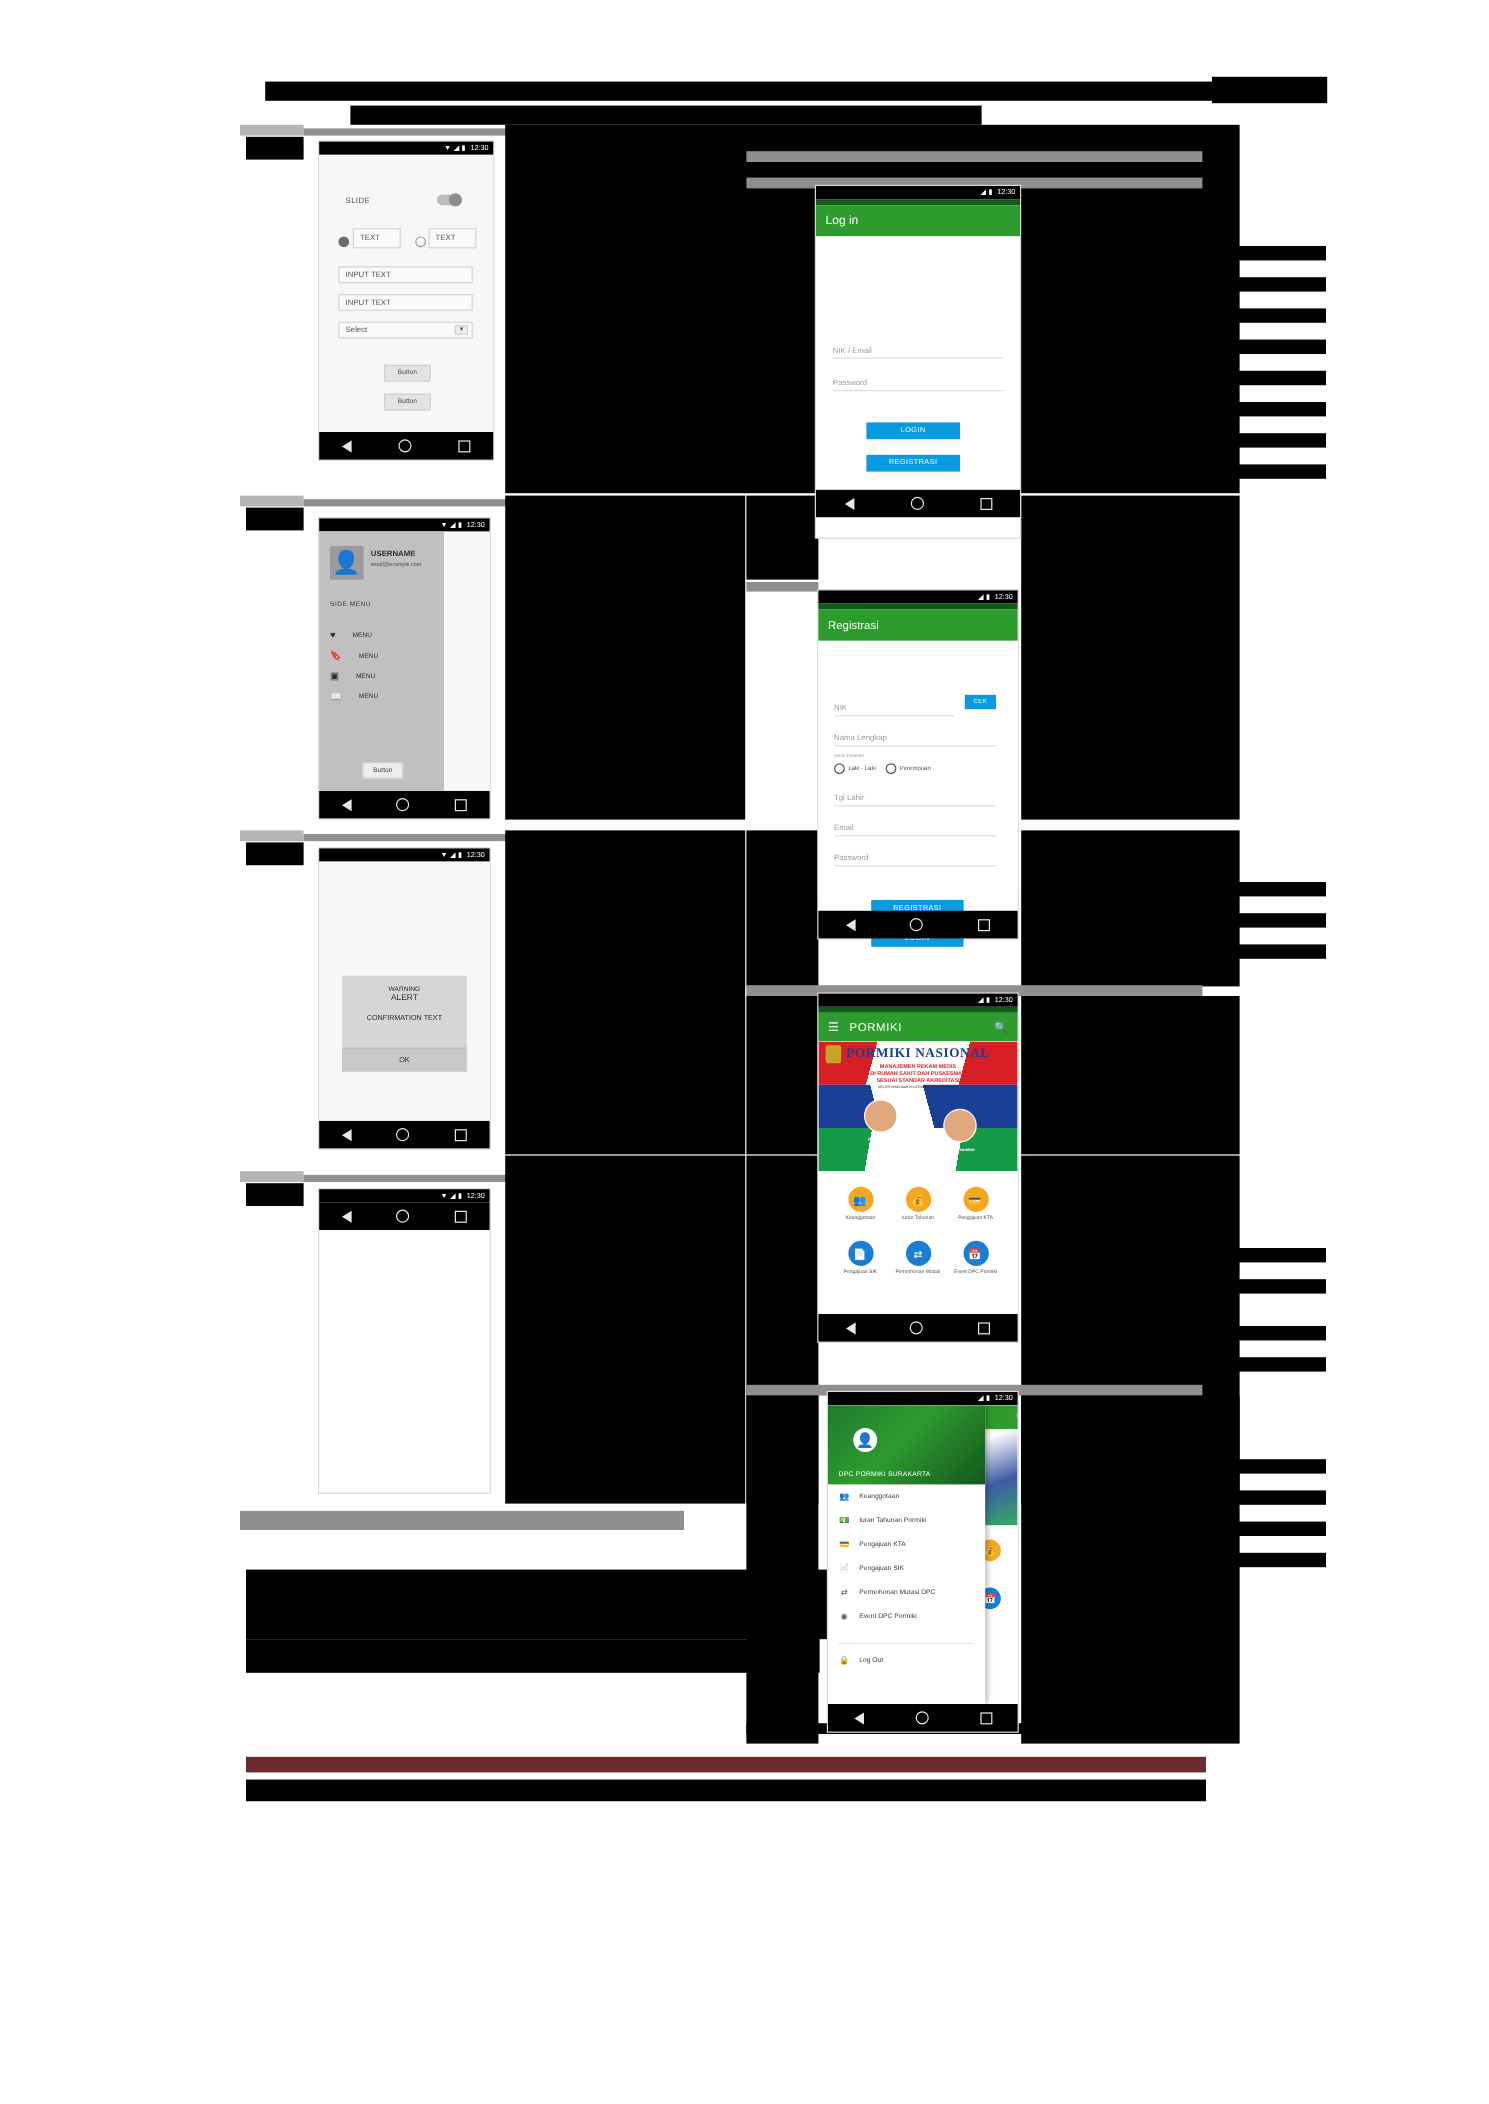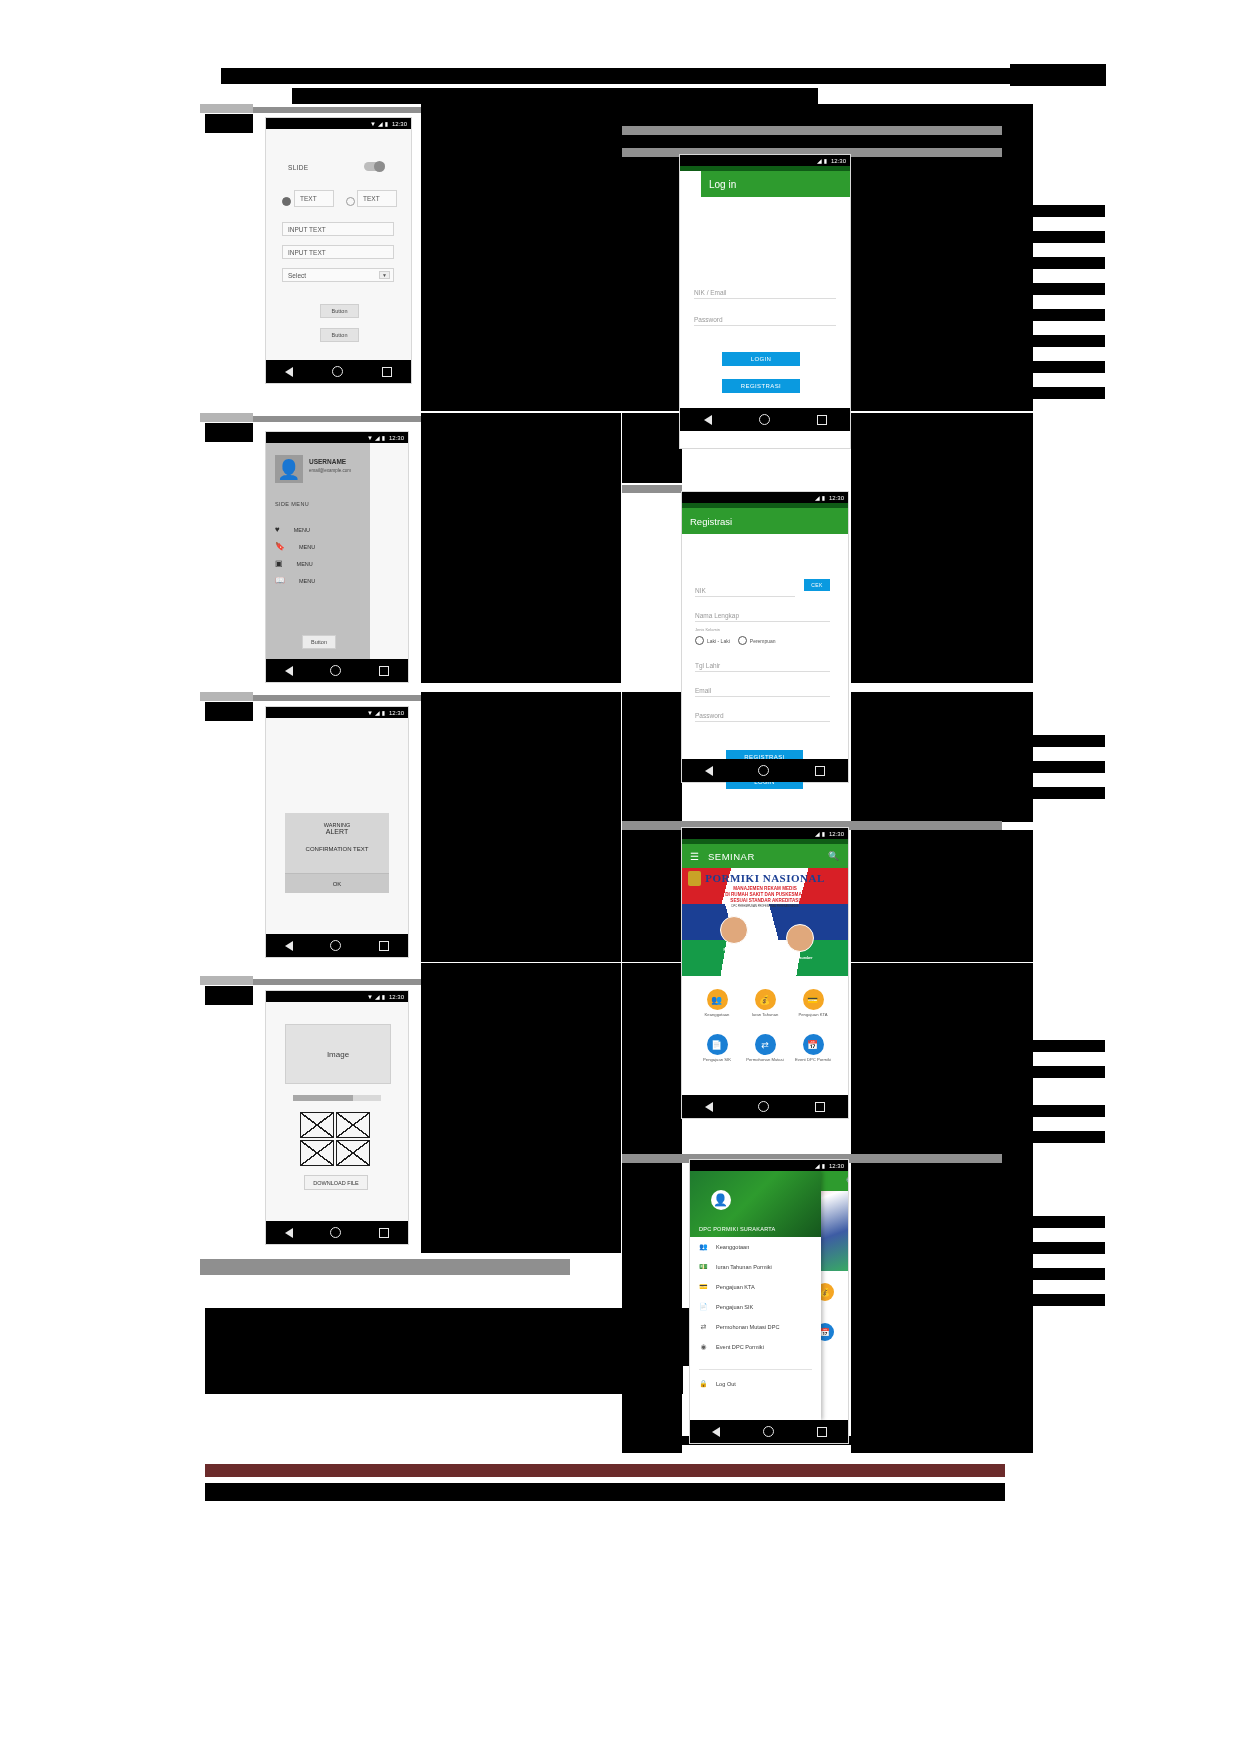--- a/index.html
+++ b/index.html
@@ -233,46 +233,35 @@
   </div>
 </div>
 
 <div class="phone" style="left:266px;top:991px;width:142px;height:253px;">
   <div class="statusbar">
     <span class="sb-ico">▼</span>
     <span class="sb-ico">◢</span>
     <span class="sb-ico">▮</span>
     <span class="sb-time">12:30</span>
   </div>
-  <div class="wf" style="position:relative;height:219px;">
-    <div style="position:absolute;left:19px;top:22px;width:104px;height:58px;background:#e2e2e2;border:1px solid #cfcfcf;display:flex;align-items:center;justify-content:center;font-size:8px;color:#3d3d3d;">Image</div>
-    <div style="position:absolute;left:27px;top:93px;width:88px;height:6px;background:#d9d9d9;">
-      <div style="width:68%;height:100%;background:#a8a8a8;"></div>
-    </div>
-    <div class="xbox" style="position:absolute;left:34px;top:110px;width:34px;height:26px;"></div>
-    <div class="xbox" style="position:absolute;left:70px;top:110px;width:34px;height:26px;"></div>
-    <div class="xbox" style="position:absolute;left:34px;top:138px;width:34px;height:26px;"></div>
-    <div class="xbox" style="position:absolute;left:70px;top:138px;width:34px;height:26px;"></div>
-    <div style="position:absolute;left:38px;top:173px;width:62px;height:13px;border:1px solid #cfcfcf;background:#f2f2f2;display:flex;align-items:center;justify-content:center;font-size:5.5px;color:#333;">DOWNLOAD FILE</div>
-  </div>
   <div class="navbar">
     <span class="nav-tri"></span>
     <span class="nav-cir"></span>
     <span class="nav-sq"></span>
   </div>
 </div>
 
 <div class="phone" style="left:680px;top:155px;width:170px;height:293px;">
   <div class="statusbar">
     <span class="sb-ico">◢</span>
     <span class="sb-ico">▮</span>
     <span class="sb-time">12:30</span>
   </div>
   <div class="appbar-dark"></div>
-  <div class="appbar" style="height:26px;margin-left:21px;">
+  <div class="appbar" style="height:26px;">
     <span style="font-size:10px;">Log in</span>
   </div>
   <div style="position:relative;height:211px;background:#fff;">
     <div class="fld" style="position:absolute;left:14px;top:85px;width:142px;height:14px;">NIK / Email</div>
     <div class="fld" style="position:absolute;left:14px;top:112px;width:142px;height:14px;">Password</div>
     <div class="bluebtn" style="position:absolute;left:42px;top:155px;width:78px;height:14px;">LOGIN</div>
     <div class="bluebtn" style="position:absolute;left:42px;top:182px;width:78px;height:14px;">REGISTRASI</div>
   </div>
   <div class="navbar">
     <span class="nav-tri"></span>
@@ -325,21 +314,21 @@
 <div class="phone" style="left:682px;top:828px;width:166px;height:290px;">
   <div class="statusbar">
     <span class="sb-ico">◢</span>
     <span class="sb-ico">▮</span>
     <span class="sb-time">12:30</span>
   </div>
   <div class="appbar-dark"></div>
   <div class="appbar" style="height:24px;justify-content:space-between;">
     <span style="display:flex;align-items:center;gap:9px;">
       <span style="font-size:10px;">☰</span>
-      <span style="font-size:9.5px;letter-spacing:.5px;">SEMINAR</span>
+      <span style="font-size:9.5px;letter-spacing:.5px;">PORMIKI</span>
     </span>
     <span style="font-size:9px;">🔍</span>
   </div>
 
   <div style="position:relative;height:232px;background:#fff;">
     <div class="poster" style="position:absolute;left:0;top:0;width:166px;height:108px;">
       <div class="band-red"></div>
       <div class="band-blue"></div>
       <div class="band-green"></div>
       <div class="emblem"></div>

